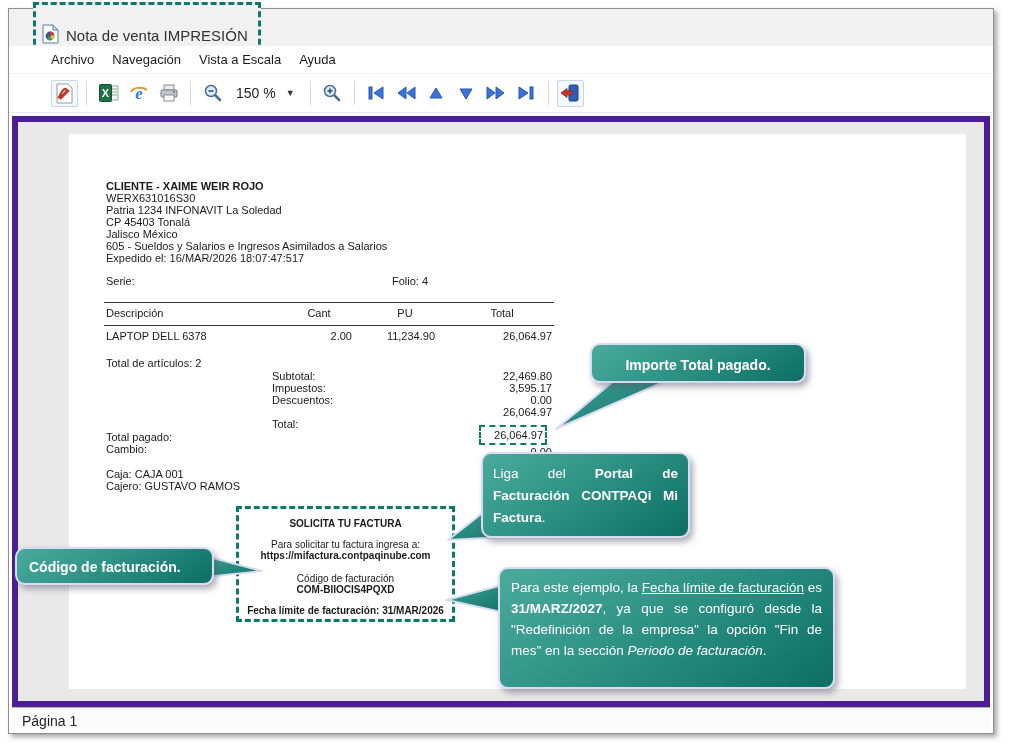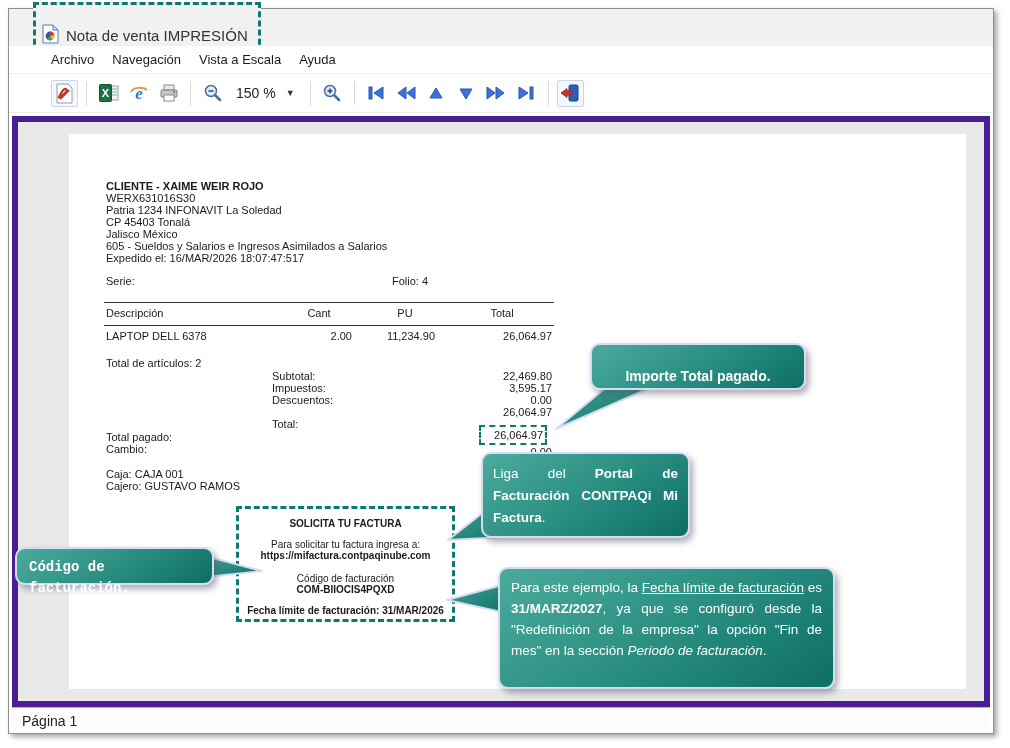--- a/index.html
+++ b/index.html
@@ -79,23 +79,23 @@
     position:absolute; z-index:6; color:#fff;
     background:linear-gradient(145deg,#4aab9d 0%,#2e9285 45%,#0d6f64 100%);
     border:2px solid #d8dcf2; border-radius:10px;
     box-shadow:3px 4px 6px rgba(90,90,110,.5);
     font-size:13.5px; line-height:21px;
   }
   .callout .jtext { text-align:justify; }
   .callout .b { font-weight:bold; }
   .callout .u { text-decoration:underline; }
   .callout .i { font-style:italic; }
-  .co-importe { left:590px; top:343px; width:216px; height:47px; text-align:center; padding-top:21px; font-weight:bold; font-size:14px; }
+  .co-importe { left:590px; top:343px; width:216px; height:40px; text-align:center; padding-top:10px; font-weight:bold; font-size:14px; }
   .co-liga { left:481px; top:452px; width:209px; height:86px; padding:9px 10px; line-height:22px; }
-  .co-codigo { left:15px; top:547px; width:199px; height:38px; padding:8px 12px; font-weight:bold; font-size:14px;font-family:Liberation Mono, monospace; }
+  .co-codigo { left:15px; top:547px; width:199px; height:38px; padding:8px 12px; font-weight:bold; font-size:14px; }
   .co-parrafo { left:498px; top:567px; width:337px; height:122px; padding:8px 11px; }
   .icon-svg { display:block; }
 </style>
 </head>
 <body>
 
 <div class="screen">
   <div class="window">
 
     <div class="titlebar">

